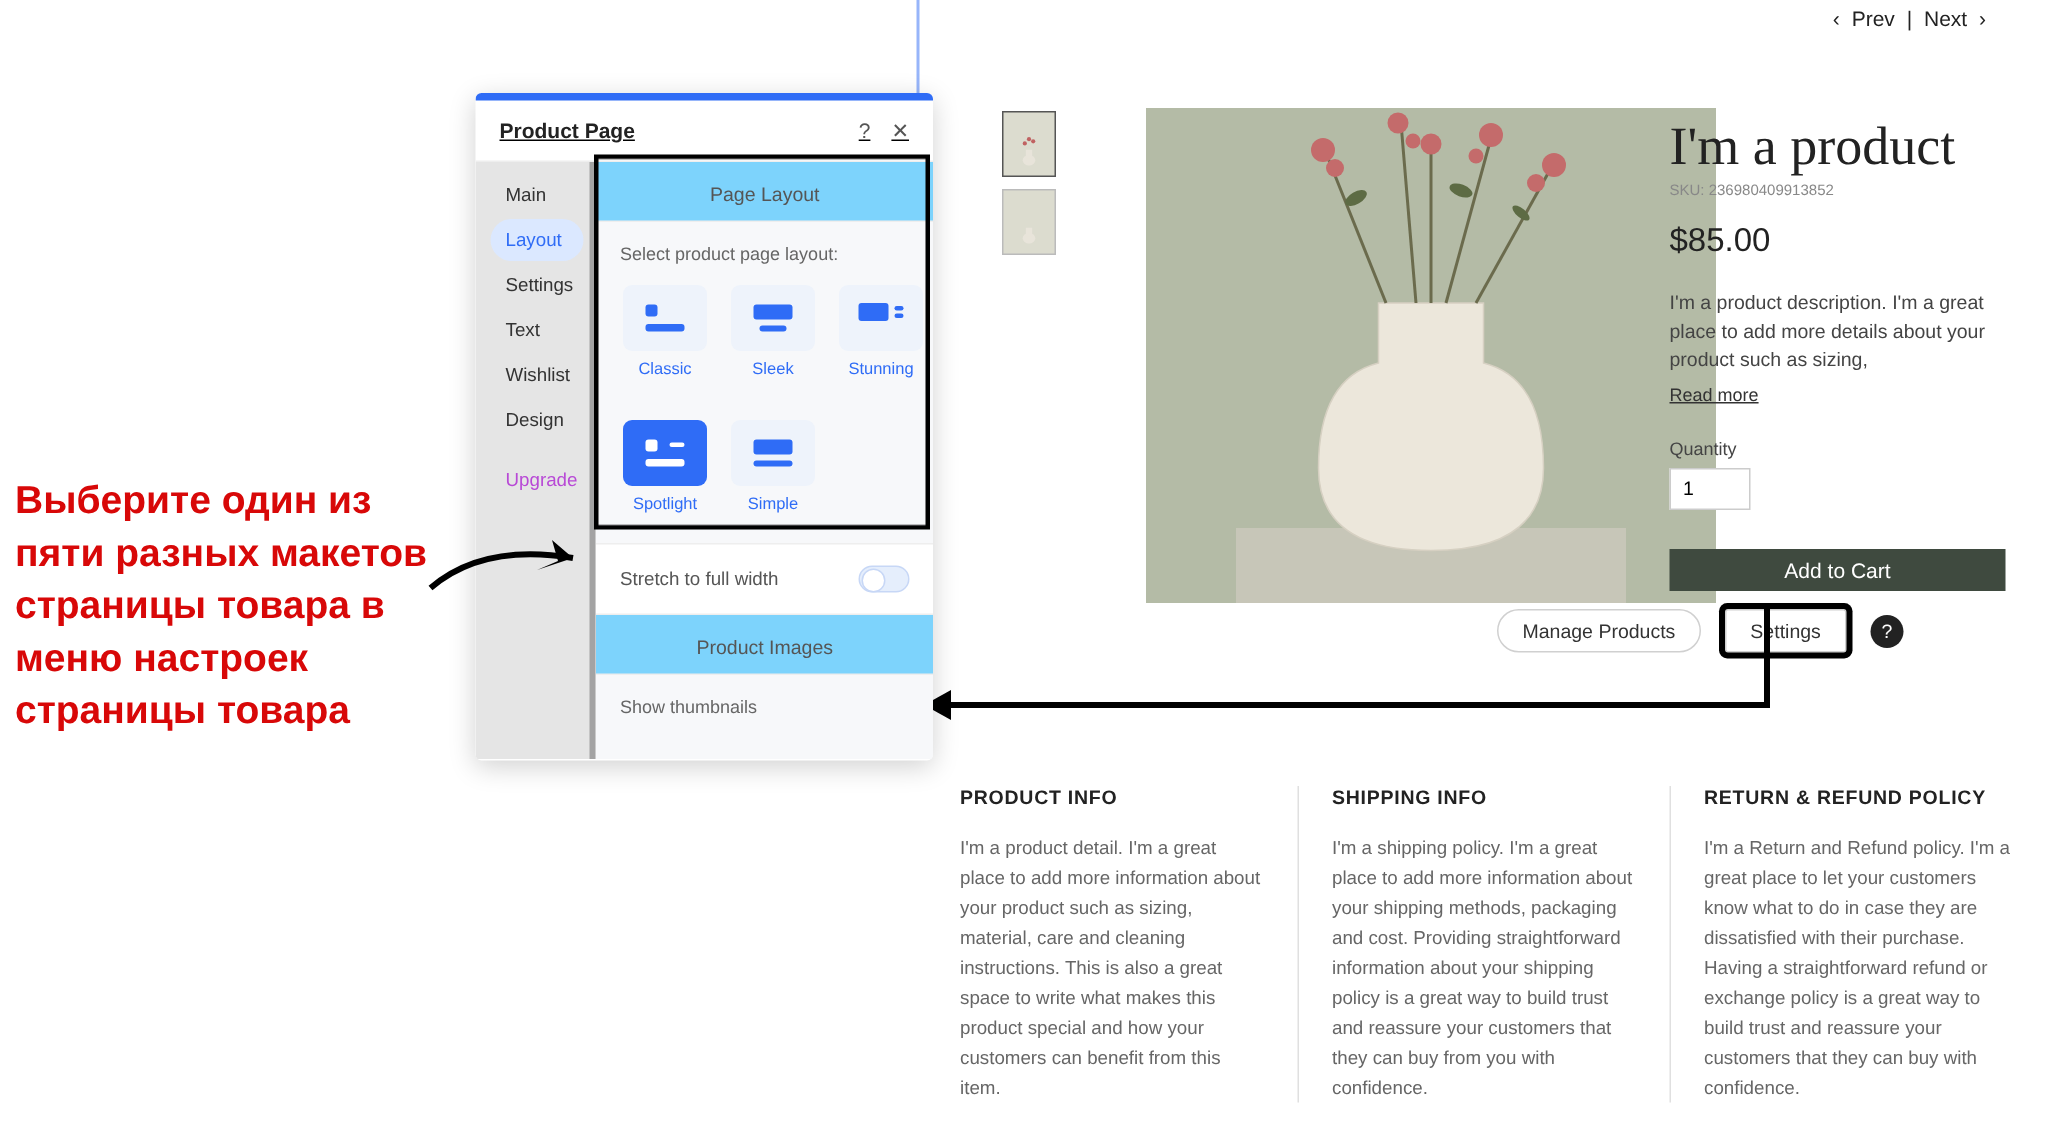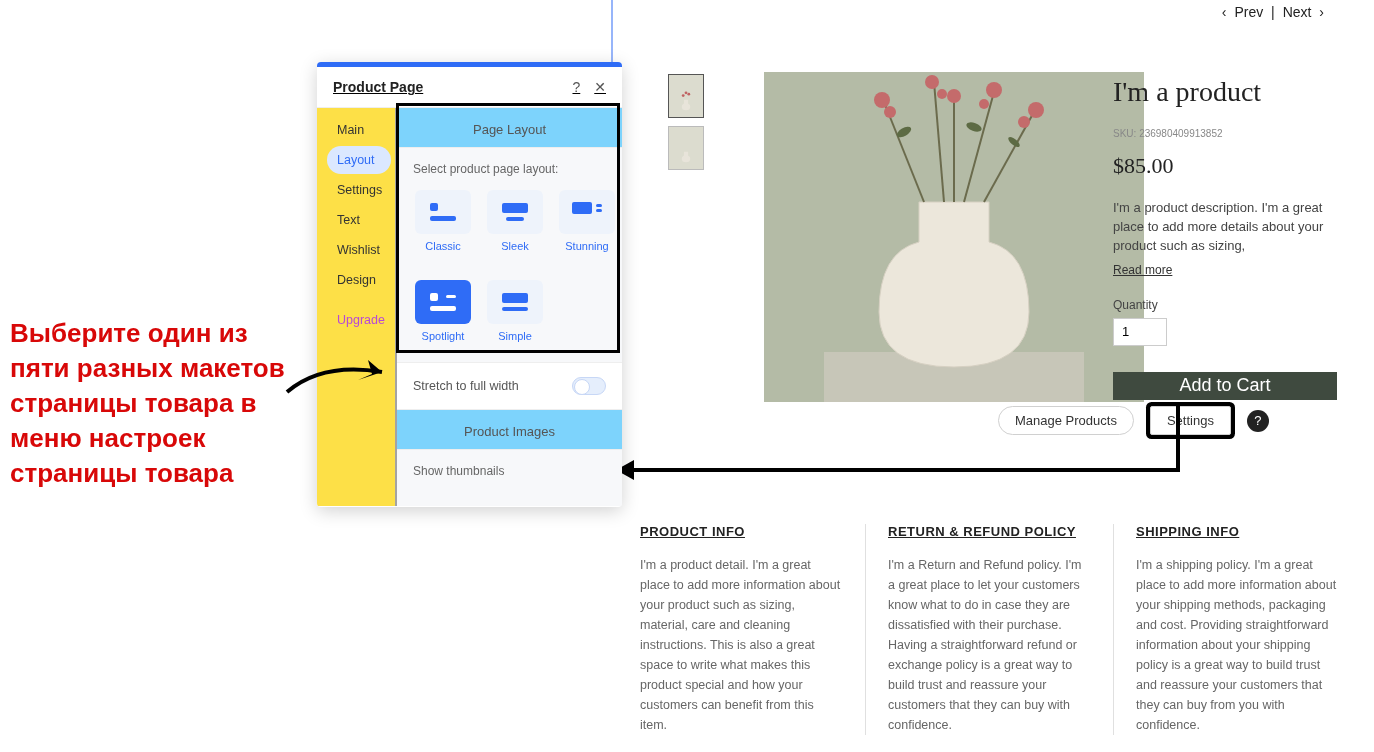--- a/index.html
+++ b/index.html
@@ -10,53 +10,53 @@
   .prevnext { position: absolute; right: 48px; top: 4px; font-size: 14px; color: #222; }
   .prevnext span { margin: 0 2px; }
   .gallery { position: absolute; left: 50px; top: 72px; width: 408px; height: 330px; }
   .thumbs { position: absolute; left: 50px; top: 74px; display: flex; flex-direction: column; gap: 8px; }
   .thumb { width: 36px; height: 44px; background: #dcdccf; border: 1px solid #bbb; display:flex;align-items:flex-end;justify-content:center; padding-bottom:6px;}
   .thumb.sel { border: 1px solid #555; }
   .thumb svg { width: 14px; }
   .main-img { position: absolute; left: 96px; top: 0; width: 380px; height: 330px; background: #b4bba6;}
   .vase { position:absolute; left:50%; bottom:0; transform:translateX(-50%); }
   .details { position: absolute; left: 495px; top: 76px; width: 240px; }
-  .ptitle { font-family: Georgia, 'Times New Roman', serif; font-size: 28px; font-weight: 400; color: #222; margin-bottom: 20px; }
+  .ptitle { font-family: Georgia, 'Times New Roman', serif; font-size: 36px; font-weight: 400; color: #222; margin-bottom: 4px; }
   .sku { font-size: 10px; color: #888; margin-bottom: 14px; }
-  .price { font-family: Liberation Serif, serif; font-size: 22px; color: #222; margin-bottom: 20px; }
+  .price { font-family: Liberation Sans, sans-serif; font-size: 22px; color: #222; margin-bottom: 20px; }
   .descr { font-size: 13px; color: #444; line-height: 1.45; margin-bottom: 4px; }
   .readmore { font-size: 12px; text-decoration: underline; color: #333; }
   .qty-lbl { font-size: 12px; color: #444; margin-top: 20px; margin-bottom: 6px; }
   .qty-input { width: 54px; height: 28px; border: 1px solid #ccc; padding: 0 8px; font-size: 13px; }
-  .addcart { margin-top: 26px; width: 224px; height: 28px; background: #3f4a3f; color: #fff; border: none; font-size: 18px; cursor:pointer; }
+  .addcart { margin-top: 26px; width: 224px; height: 28px; background: #3f4a3f; color: #fff; border: none; font-size: 14px; cursor:pointer; }
 
   .floating-bar { position: absolute; left: 998px; top: 406px; display: flex; align-items: center; gap: 16px; }
   .chip { background: #fff; border: 1px solid #d0d0d0; border-radius: 18px; padding: 6px 16px; font-size: 13px; color: #333; }
   .chip.settings { box-shadow: 0 0 0 4px #000; border-radius: 2px; }
   .helpdot { width: 22px; height: 22px; border-radius: 50%; background: #222; color: #fff; display: flex; align-items: center; justify-content: center; font-size: 13px; }
 
   .hr1 { position: absolute; left: 624px; top: 468px; width: 556px; height: 4px; background: #000; }
   .hr1::before { content:""; position:absolute; left:-18px; top:-8px; border: 10px solid transparent; border-right: 18px solid #000; }
   .vr1 { position: absolute; left: 1176px; top: 404px; width: 4px; height: 68px; background: #000; }
 
   
   .info { position: absolute; left: 640px; top: 524px; display: flex; }
   .col { width: 226px; padding-right: 22px; border-right: 1px solid #e0e0e0; margin-right: 22px; }
   .col:last-child { border-right: none; margin-right: 0; }
-  .col h4 { font-size: 13px; letter-spacing: .5px; font-weight: 600; color: #222; margin-bottom: 16px; text-decoration: underline; }
+  .col h4 { font-size: 13px; letter-spacing: .5px; font-weight: 600; color: #222; margin-bottom: 16px; }
   .col p { font-size: 12.5px; color: #666; line-height: 1.6; }
 
   
   .panel { position: absolute; left: 317px; top: 62px; width: 305px; height: 445px; background: #fff; box-shadow: 0 4px 18px rgba(0,0,0,.18); border-radius: 4px; overflow: hidden; }
   .accent { height: 5px; background: #2f6cf6; }
   .panel-hd { display: flex; align-items: center; justify-content: space-between; padding: 12px 16px; border-bottom: 1px solid #eee; text-decoration: underline; }
   .panel-hd .ttl { font-size: 14px; font-weight: 700; color: #222; }
   .panel-hd .icons { display: flex; gap: 14px; color: #555; font-size: 14px; }
   .panel-body { display: flex; height: 398px; }
-  .side { width: 80px; background: #fde047; padding: 8px 4px 8px 10px; border-right: 2px solid #a3a3a3; }
+  .side { width: 80px; background: #e5e5e5; padding: 8px 4px 8px 10px; border-right: 4px solid #a3a3a3; }
   .side-item { font-size: 12.5px; color: #333; padding: 7px 10px; border-radius: 14px; cursor:pointer; margin-bottom: 2px; }
   .side-item.active { background: #dbe8ff; color: #2f6cf6; }
   .side-item.upg { color: #b849d6; margin-top: 12px; }
   .content { flex: 1; background: #f7f8fa; overflow-y: auto; }
   .sec-hd { text-align: center; font-size: 13px; color: #555; padding: 14px 0 10px; border-bottom: 1px solid #eee; background:#7dd3fc; }
   .sec-body { padding: 14px 16px; }
   .lbl { font-size: 12px; color: #666; margin-bottom: 14px; }
   .opts { display: grid; grid-template-columns: repeat(3,60px); gap: 28px 12px; }
   .opt { display: flex; flex-direction: column; align-items: center; gap: 6px; }
   .opt .card { width: 56px; height: 44px; background: #eef3fb; border-radius: 6px; display:flex;align-items:center;justify-content:center; }
@@ -168,26 +168,26 @@
 
 <div class="hr1"></div>
 <div class="vr1"></div>
 
 <div class="info">
   <div class="col">
     <h4>PRODUCT INFO</h4>
     <p>I'm a product detail. I'm a great place to add more information about your product such as sizing, material, care and cleaning instructions. This is also a great space to write what makes this product special and how your customers can benefit from this item.</p>
   </div>
   <div class="col">
+    <h4>SHIPPING INFO</h4>
+    <p>I'm a shipping policy. I'm a great place to add more information about your shipping methods, packaging and cost. Providing straightforward information about your shipping policy is a great way to build trust and reassure your customers that they can buy from you with confidence.</p>
+  </div>
+  <div class="col">
     <h4>RETURN &amp; REFUND POLICY</h4>
     <p>I'm a Return and Refund policy. I'm a great place to let your customers know what to do in case they are dissatisfied with their purchase. Having a straightforward refund or exchange policy is a great way to build trust and reassure your customers that they can buy with confidence.</p>
-  </div>
-  <div class="col">
-    <h4>SHIPPING INFO</h4>
-    <p>I'm a shipping policy. I'm a great place to add more information about your shipping methods, packaging and cost. Providing straightforward information about your shipping policy is a great way to build trust and reassure your customers that they can buy from you with confidence.</p>
   </div>
 </div>
 
 <div class="vline"></div>
 <div class="panel">
   <div class="accent"></div>
   <div class="panel-hd">
     <span class="ttl">Product Page</span>
     <span class="icons">
       <span>?</span>

